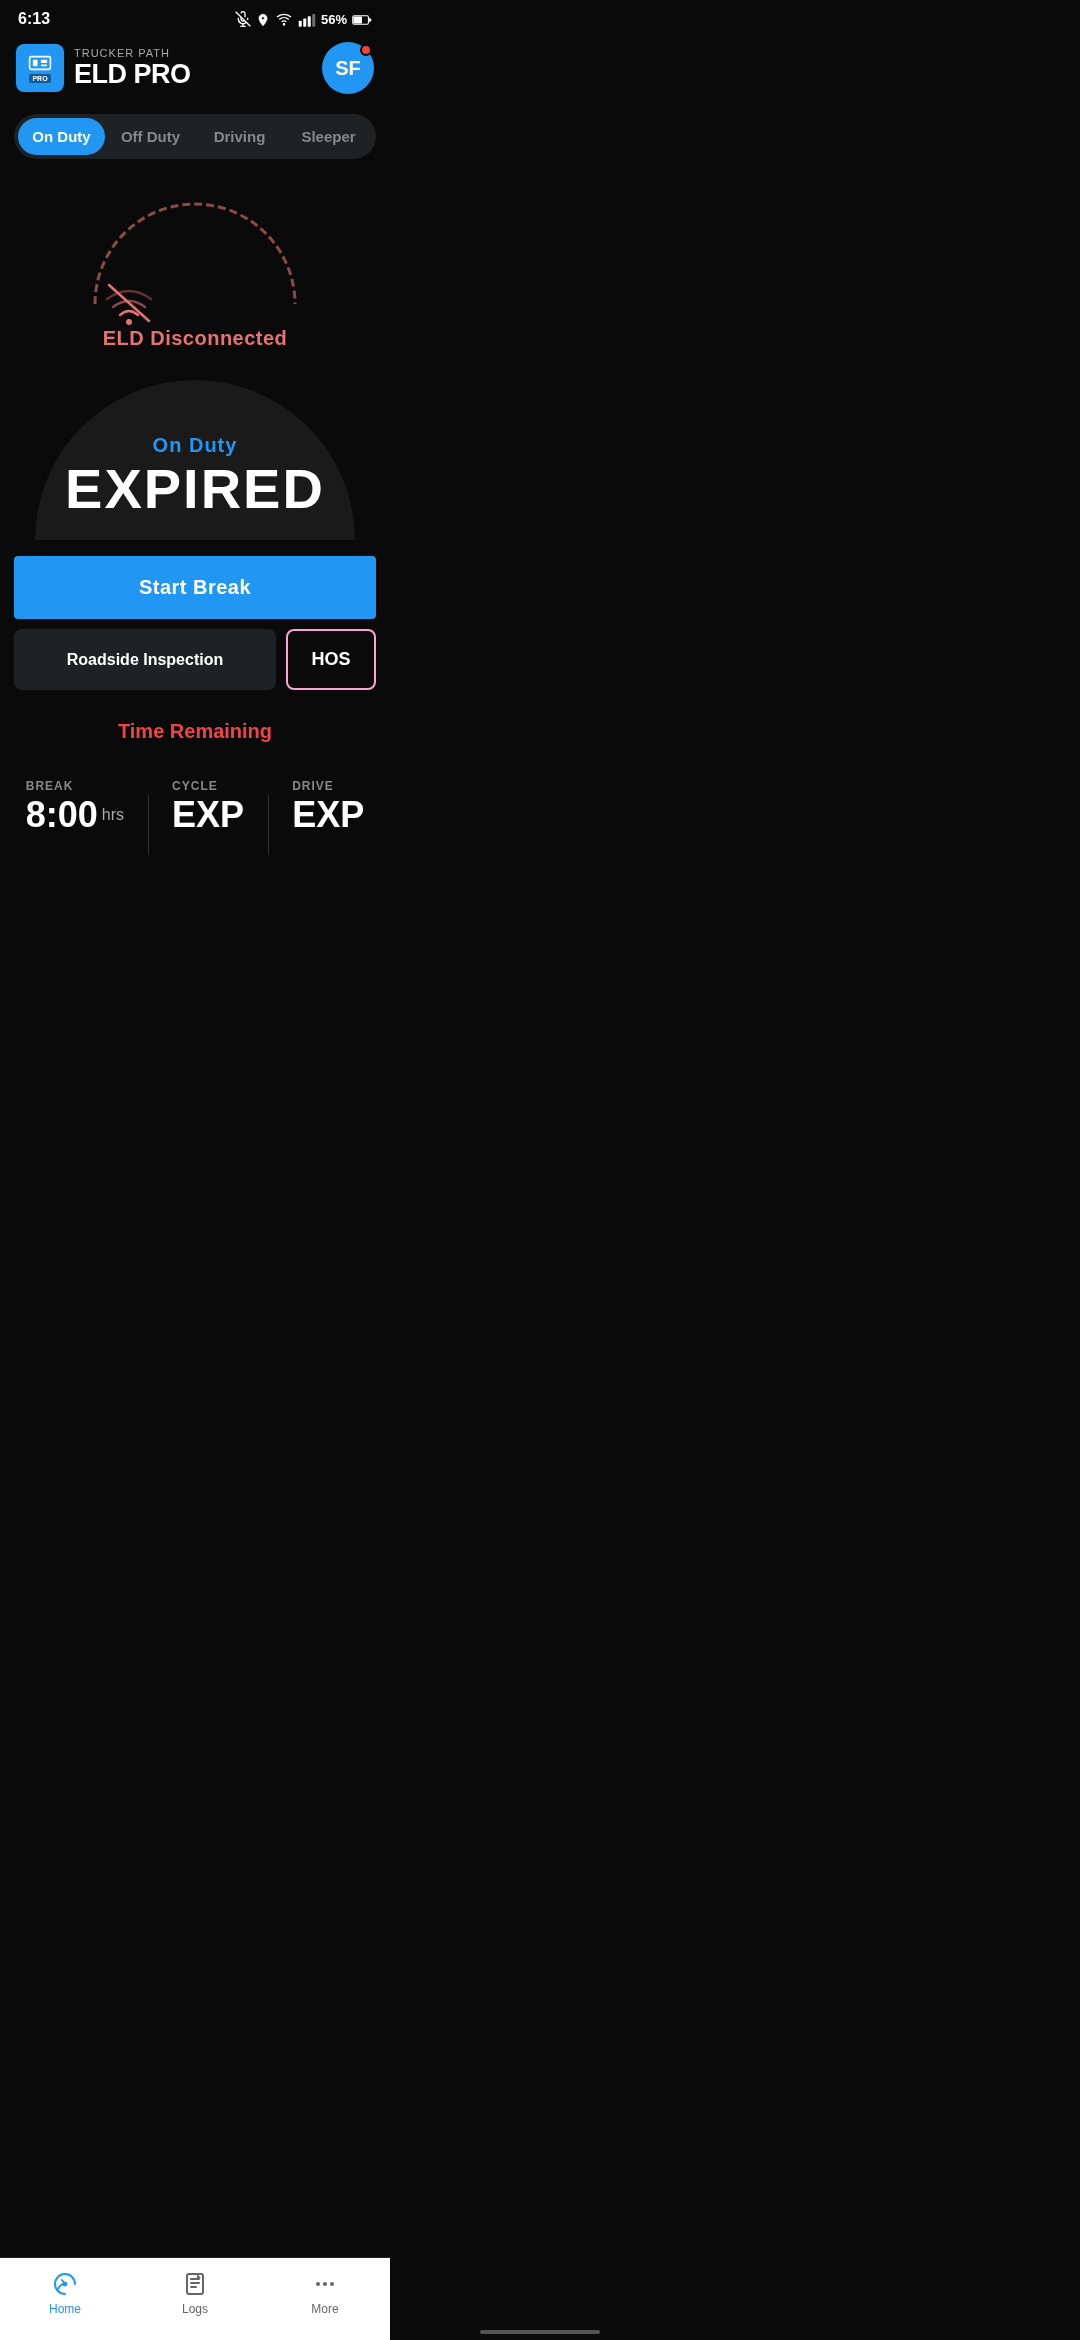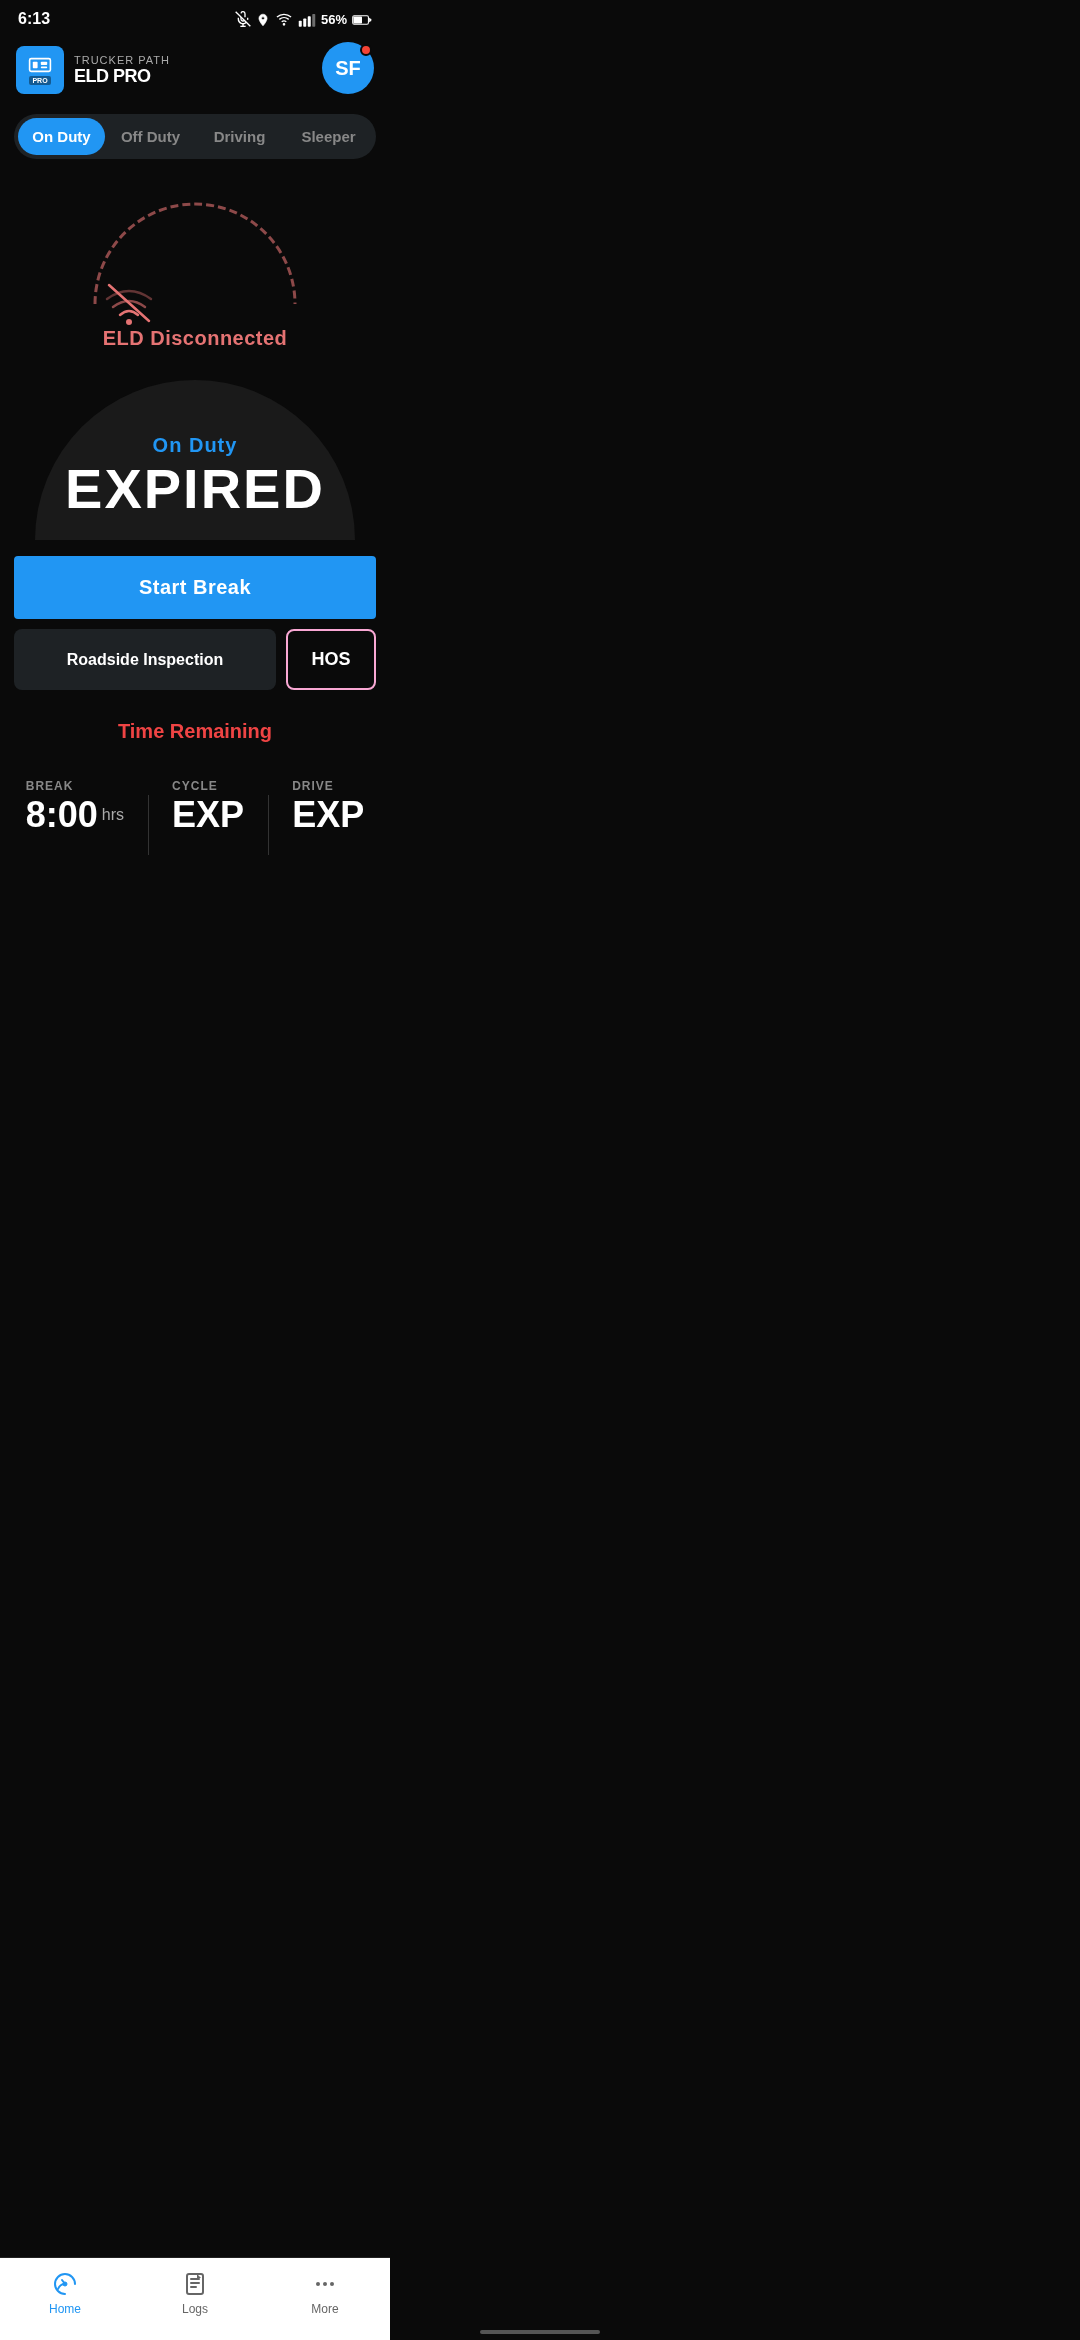--- a/index.html
+++ b/index.html
@@ -24,21 +24,21 @@
       font-size: 15px;
       font-weight: 600;
     }
     .status-bar-time { font-weight: 700; font-size: 16px; }
     .status-icons { display: flex; align-items: flex-end; gap: 5px; font-size: 13px; }
 
     
     .header {
       display: flex;
       justify-content: space-between;
-      align-items: flex-end;
+      align-items: center;
       padding: 8px 16px 12px;
       gap: 27px;
     }
     .logo-area {
       display: flex;
       align-items: center;
       gap: 10px;
     }
     .logo-box {
       background: #2196F3;
@@ -58,21 +58,21 @@
       background: rgba(0,0,0,0.4);
       padding: 1px 3px;
       border-radius: 2px;
       margin-top: 1px;
     }
     .logo-text {
       display: flex;
       flex-direction: column;
     }
     .logo-text .brand { font-size: 11px; color: #aaa; letter-spacing: 1px; text-transform: uppercase; }
-    .logo-text .product { font-size: 18px; font-weight: 800; letter-spacing: -0.5px; }
+    .logo-text .product { font-size: 27px; font-weight: 800; letter-spacing: -0.5px; }
     .avatar {
       width: 52px;
       height: 52px;
       border-radius: 50%;
       background: #2196F3;
       display: flex;
       align-items: center;
       justify-content: center;
       font-size: 20px;
       font-weight: 700;

